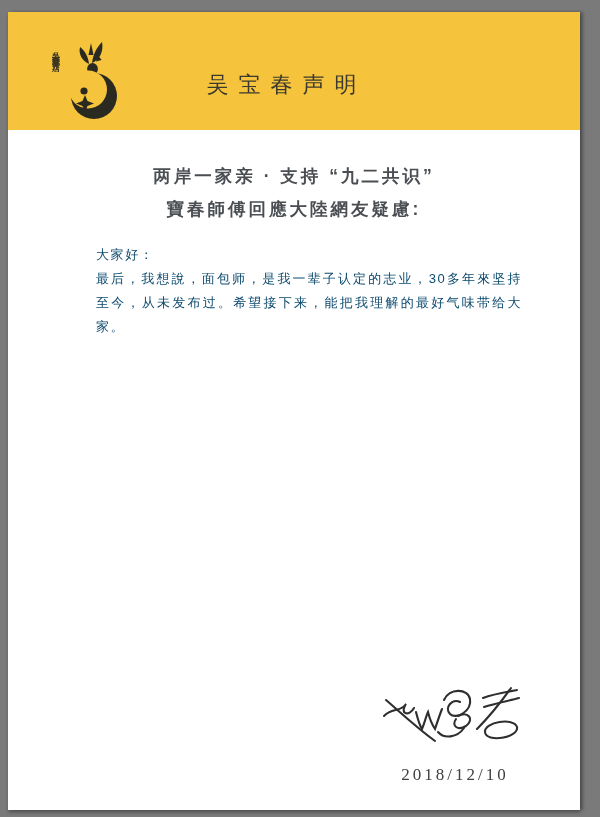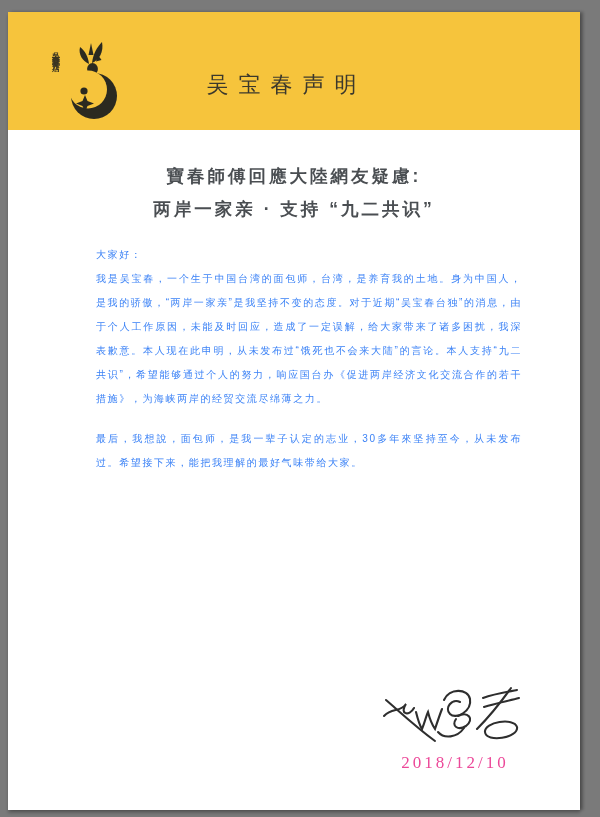--- a/index.html
+++ b/index.html
@@ -39,36 +39,36 @@
   
   .heading{
     position:absolute;left:0;right:0;top:148px;
     text-align:center;
     font-weight:700;font-size:17.5px;line-height:33px;letter-spacing:3px;
     color:#4a4e52;
   }
   
   .content{
     position:absolute;left:88px;right:58px;top:231px;
-    font-size:10px;line-height:24px;letter-spacing:1.6px;
-    color:#3b82f6;
+    font-size:13px;line-height:24px;letter-spacing:1.6px;
+    color:#0c4a6e;
     text-align:justify;
   }
   .content p{margin:0 0 16px 0;}
   .greeting{margin:0;}
   
   .sig-block{
     position:absolute;top:674px;right:40px;width:170px;
     text-align:center;
   }
   .signature{display:block;margin:0 auto;}
   .date{
     font-family:"Liberation Serif", serif;
     font-size:17px;letter-spacing:3px;
-    color:#ec4899;margin-top:5px;
+    color:#404040;margin-top:17px;
   }
 </style>
 </head>
 <body>
 
 <div class="page">
 
   <header class="band">
     <div class="logo">
       <div class="brand-vertical">吳寶春麥方店</div>
@@ -85,27 +85,26 @@
         <g fill="#2b2a20">
           <circle cx="20" cy="49" r="3.6"></circle>
           <path d="M21 53 L23.5 59 L30 61.5 L23.5 64 L21 70 L18.5 64 L12 61.5 L18.5 59 Z"></path>
         </g>
       </svg>
     </div>
     <div class="band-title">吴宝春声明</div>
   </header>
 
   <section class="heading">
+    <div class="h-line">两岸一家亲 · 支持 “九二共识”</div>
     <div class="h-line">寶春師傅回應大陸網友疑慮:</div>
-    <div class="h-line">两岸一家亲 · 支持 “九二共识”</div>
   </section>
 
   <section class="content">
     <div class="greeting">大家好：</div>
-    <p>我是吴宝春，一个生于中国台湾的面包师，台湾，是养育我的土地。身为中国人，是我的骄傲，“两岸一家亲”是我坚持不变的态度。对于近期“吴宝春台独”的消息，由于个人工作原因，未能及时回应，造成了一定误解，给大家带来了诸多困扰，我深表歉意。本人现在此申明，从未发布过“饿死也不会来大陆”的言论。本人支持“九二共识”，希望能够通过个人的努力，响应国台办《促进两岸经济文化交流合作的若干措施》，为海峡两岸的经贸交流尽绵薄之力。</p>
     <p>最后，我想說，面包师，是我一辈子认定的志业，30多年來坚持至今，从未发布过。希望接下来，能把我理解的最好气味带给大家。</p>
   </section>
 
   <div class="sig-block">
     <svg class="signature" width="150" height="62" viewBox="0 0 150 62" aria-hidden="true">
       <g fill="none" stroke="#2e2e2e" stroke-width="2.1" stroke-linecap="round">
         <path d="M4 30 C12 21 20 27 26 18 C19 28 29 31 34 22"></path>
         <path d="M6 14 C20 26 36 41 55 55"></path>
         <path d="M36 26 C38 34 40 40 42 43 C45 36 46 30 48 26 C50 34 53 40 55 43 C58 34 60 28 62 23"></path>
         <path d="M64 14 C69 2 88 2 90 13 C92 25 76 34 70 28 C64 22 72 12 80 16"></path>

